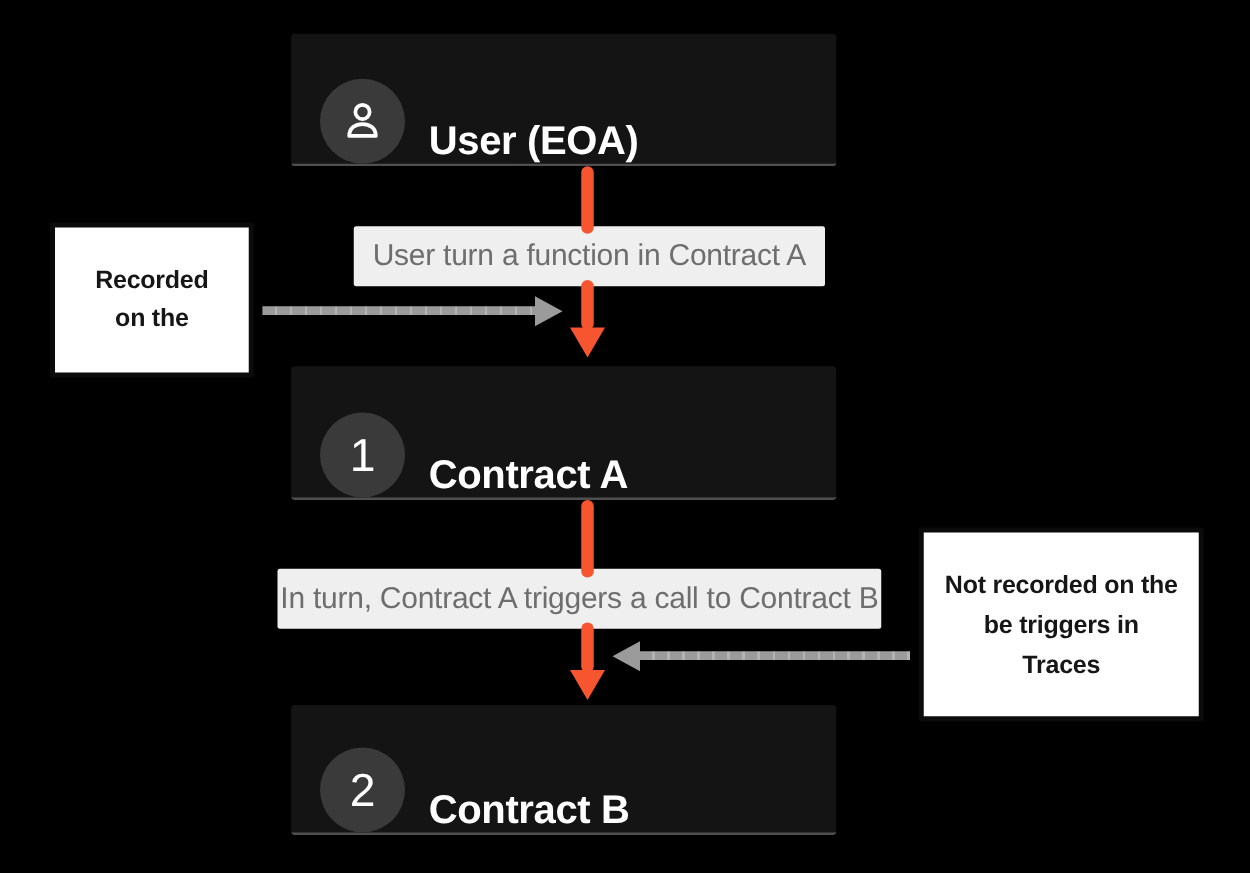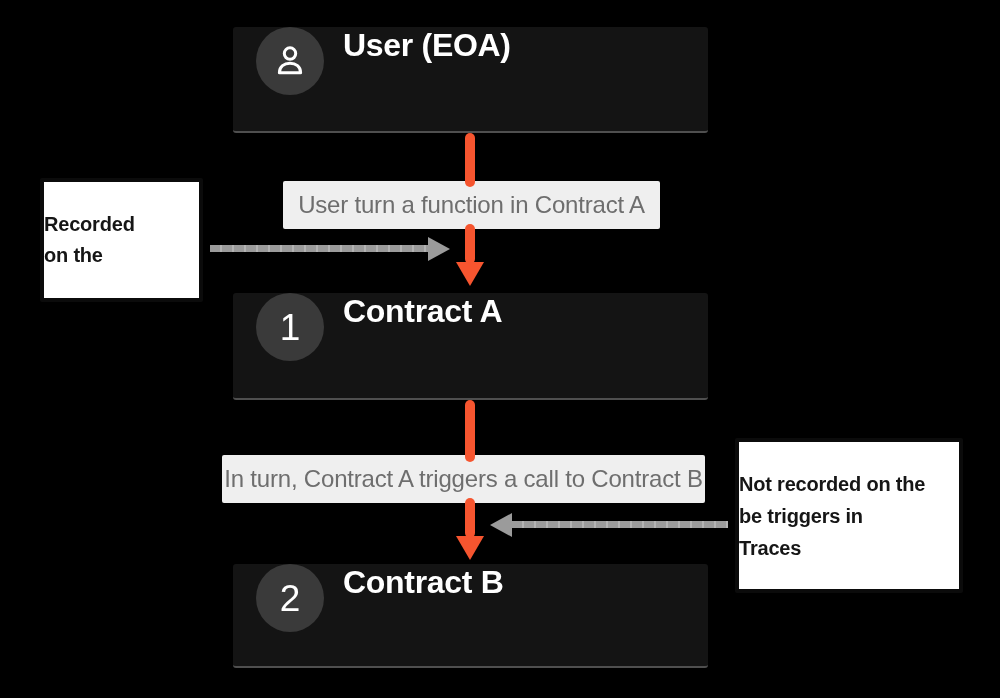--- a/index.html
+++ b/index.html
@@ -9,24 +9,24 @@
     --note-border:#0b0b0b; --note-text:#161616;
   }
   html,body{margin:0;padding:0;background:var(--background);}
   .stage{
     position:relative;width:1000px;height:698px;overflow:hidden;
     background:var(--background);
     font-family:"Liberation Sans","DejaVu Sans",sans-serif;
   }
   
   .node{
-    position:absolute;left:233px;width:475px;box-sizing:border-box;
+    position:absolute;left:233px;width:436px;box-sizing:border-box;
     background:var(--node-bg);border-radius:3px;
     border-bottom:2px solid var(--node-border-bottom);
-    display:flex;align-items:flex-start;padding-left:23px;z-index:4;
+    display:flex;align-items:flex-end;padding-left:23px;z-index:4;
   }
   .node-user{top:27px;height:106px;}
   .node-a{top:293px;height:107px;}
   .node-b{top:564px;height:104px;}
   .circle{
     width:68px;height:68px;border-radius:50%;background:var(--circle-bg);
     display:flex;align-items:center;justify-content:center;flex:0 0 auto;
   }
   .badge-num{font-size:37px;font-weight:400;color:var(--node-text);line-height:1;}
   .node-title{
@@ -62,26 +62,26 @@
   .gline-left{left:210px;top:245px;width:218px;}
   .gline-right{left:512px;top:521px;width:216px;}
   .ghead{position:absolute;width:0;height:0;z-index:2;
     border-top:12px solid transparent;border-bottom:12px solid transparent;}
   .ghead-right{left:428px;top:237px;border-left:22px solid var(--arrow-gray);}
   .ghead-left{left:490px;top:513px;border-right:22px solid var(--arrow-gray);}
   
   .note{
     position:absolute;box-sizing:border-box;background:var(--note-bg);
     border:4px solid var(--note-border);border-radius:2px;z-index:5;
-    display:flex;flex-direction:column;align-items:flex-start;justify-content:center;
+    display:flex;flex-direction:column;align-items:center;justify-content:center;
     text-align:center;color:var(--note-text);font-weight:800;
     font-size:20px;line-height:31px;letter-spacing:-0.2px;
   }
   .note-left{left:40px;top:178px;width:163px;height:124px;}
-  .note-right{left:735px;top:438px;width:228px;height:155px;line-height:32px;}
+  .note-right{left:735px;top:422px;width:228px;height:155px;line-height:32px;}
   .icon-user svg{display:block;}
 </style>
 </head>
 <body>
 
 <div class="stage">
 
   <div class="node node-user">
     <div class="circle icon-user">
       <span>

